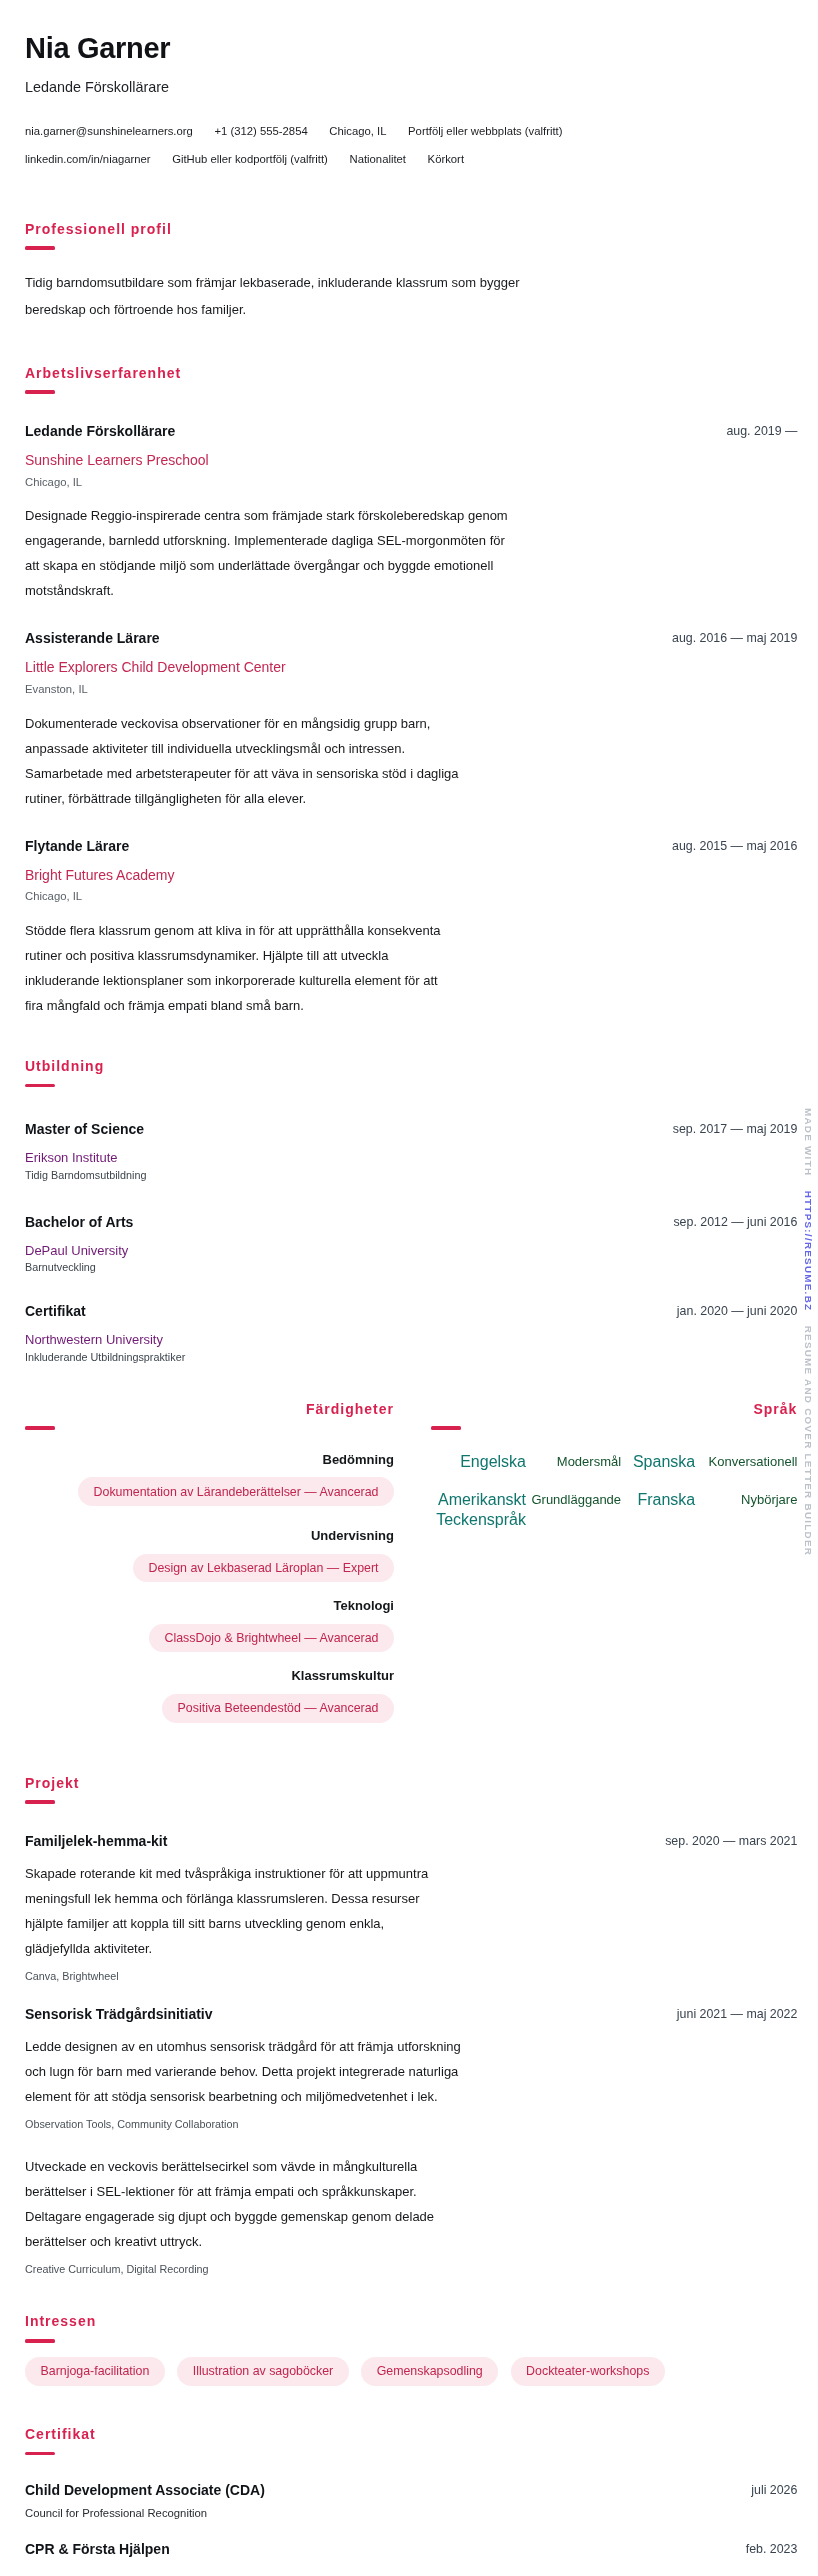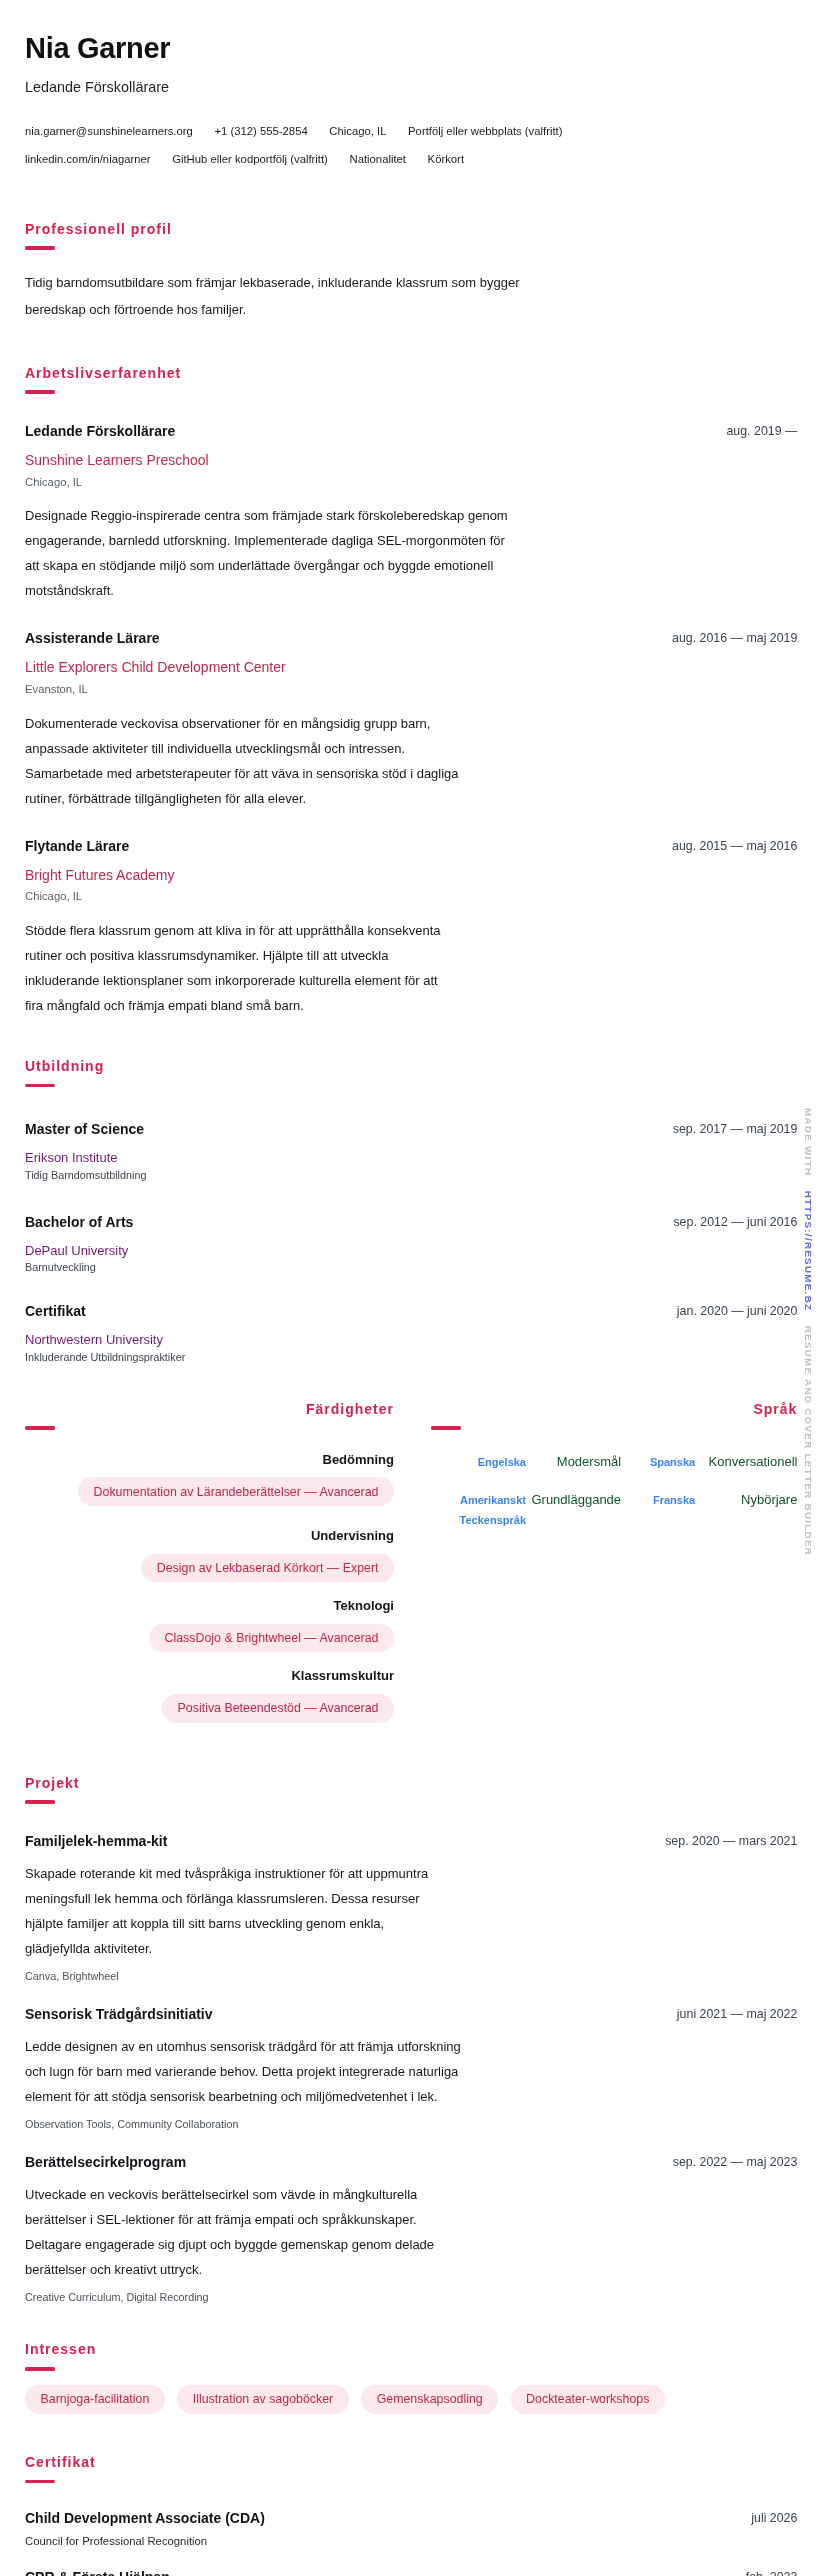--- a/index.html
+++ b/index.html
@@ -69,21 +69,21 @@
     font-size: 12.4px; line-height: 14.4px;
     padding: 7.2px 15.5px; border-radius: 17.5px;
   }
   .lang-grid {
     margin-top: 21.6px;
     display: grid;
     grid-template-columns: 95px 92px 71px auto;
     column-gap: 3.1px; row-gap: 17.5px;
     align-items: start;
   }
-  .lang-name { font-size: 11px; font-weight: 700; color: #3b82f6; line-height: 20.6px; }
+  .lang-name { font-size: 16px; font-weight: 400; color: #0f766e; line-height: 20.6px; }
   .lang-level { font-size: 13px; font-weight: 400; color: #14532d; line-height: 20.6px; }
   
   .pill-row { margin-top: 4.1px; display: flex; flex-wrap: wrap; column-gap: 12.4px; }
   
   .cert-entry { margin-top: 20.6px; }
   .cert-entry.first { margin-top: 27px; }
   .cert-issuer { margin-top: 8.2px; font-size: 11.3px; color: #272c31; line-height: 13.4px; }
   
   .watermark {
     position: absolute; top: 1108px; right: 4.1px;
@@ -204,21 +204,21 @@
 
   <section class="section skills-langs two-col">
     <div class="col">
       <h2 class="section-heading">Färdigheter</h2>
       <div class="heading-bar"></div>
 
       <div class="skill-category">Bedömning</div>
       <div><span class="pill">Dokumentation av Lärandeberättelser — Avancerad</span></div>
 
       <div class="skill-category">Undervisning</div>
-      <div><span class="pill">Design av Lekbaserad Körkort — Expert</span></div>
+      <div><span class="pill">Design av Lekbaserad Läroplan — Expert</span></div>
 
       <div class="skill-category tight">Teknologi</div>
       <div><span class="pill">ClassDojo &amp; Brightwheel — Avancerad</span></div>
 
       <div class="skill-category tight">Klassrumskultur</div>
       <div><span class="pill">Positiva Beteendestöd — Avancerad</span></div>
     </div>
 
     <div class="col">
       <h2 class="section-heading">Språk</h2>
@@ -258,24 +258,20 @@
         <div class="entry-title">Sensorisk Trädgårdsinitiativ</div>
         <div class="entry-date">juni 2021 — maj 2022</div>
       </div>
       <p class="entry-desc proj-desc multiline">Ledde designen av en utomhus sensorisk trädgård för att främja utforskning
 och lugn för barn med varierande behov. Detta projekt integrerade naturliga
 element för att stödja sensorisk bearbetning och miljömedvetenhet i lek.</p>
       <div class="entry-tools">Observation Tools, Community Collaboration</div>
     </article>
 
     <article class="entry" style="margin-top:23px">
-      <div class="entry-head">
-        <div class="entry-title">Berättelsecirkelprogram</div>
-        <div class="entry-date">sep. 2022 — maj 2023</div>
-      </div>
       <p class="entry-desc proj-desc multiline">Utveckade en veckovis berättelsecirkel som vävde in mångkulturella
 berättelser i SEL-lektioner för att främja empati och språkkunskaper.
 Deltagare engagerade sig djupt och byggde gemenskap genom delade
 berättelser och kreativt uttryck.</p>
       <div class="entry-tools">Creative Curriculum, Digital Recording</div>
     </article>
   </section>
 
   <section class="section interests">
     <h2 class="section-heading">Intressen</h2>

